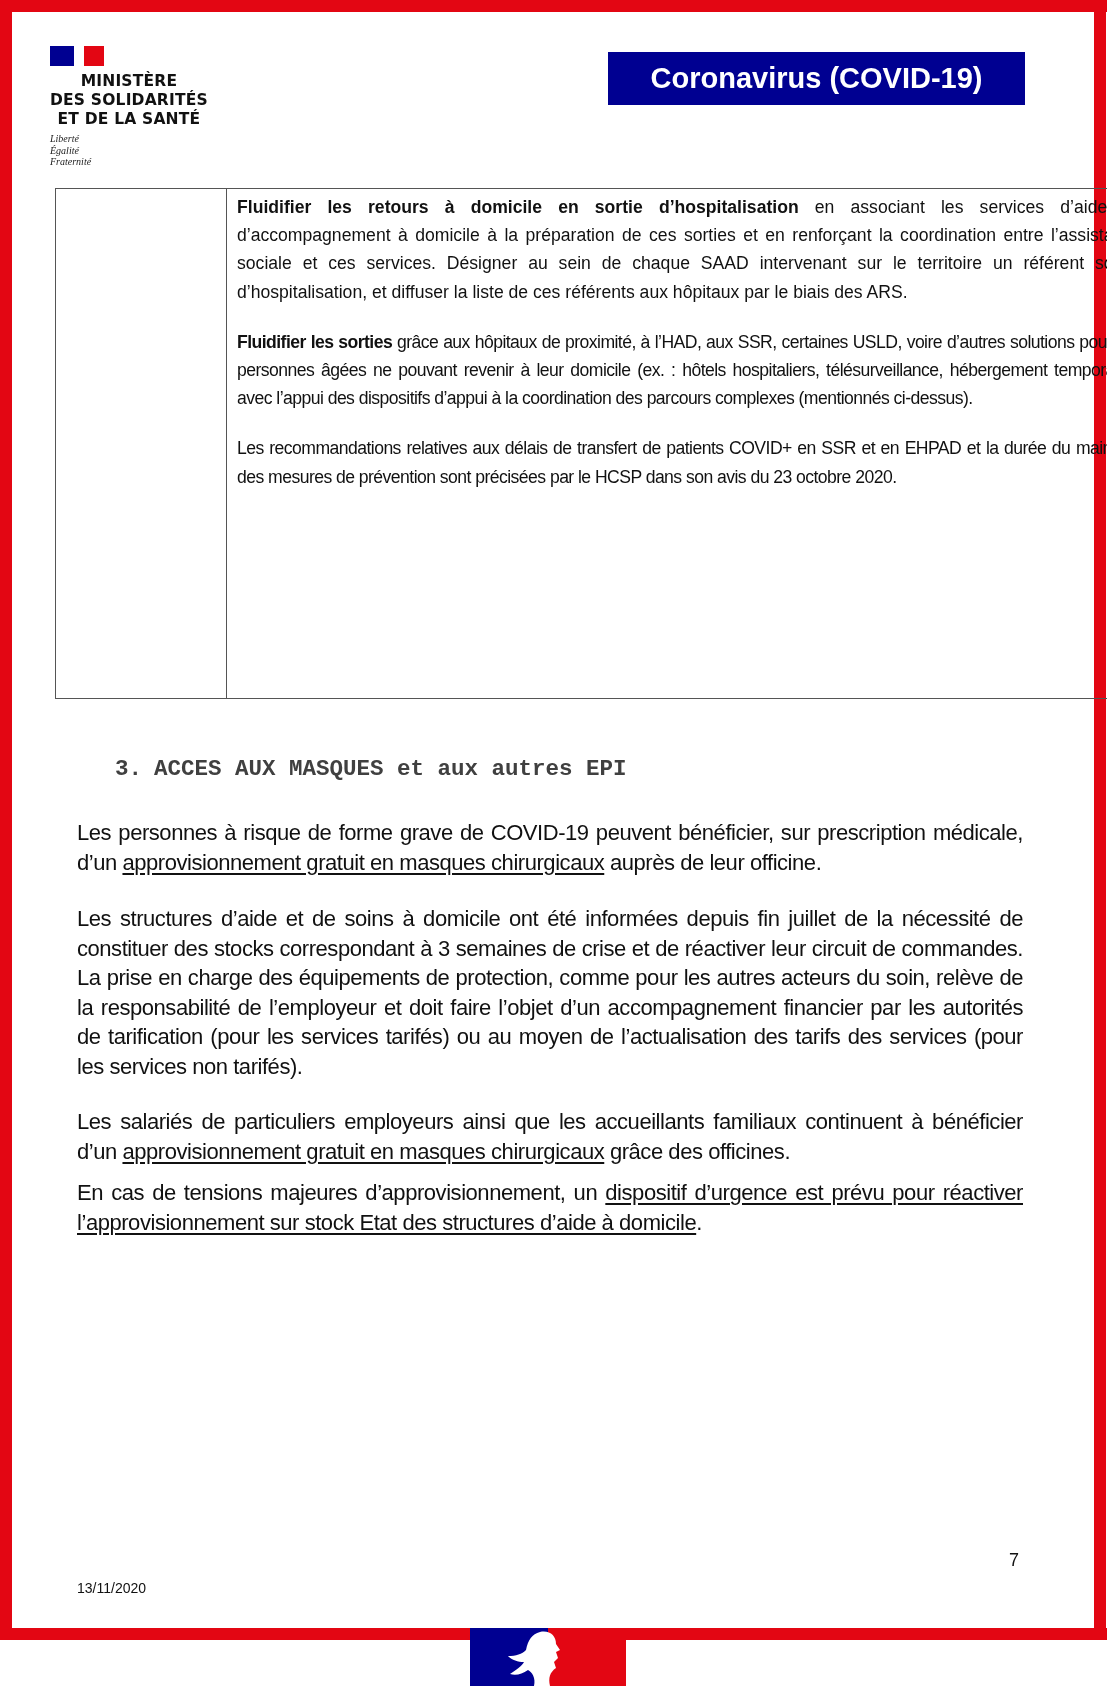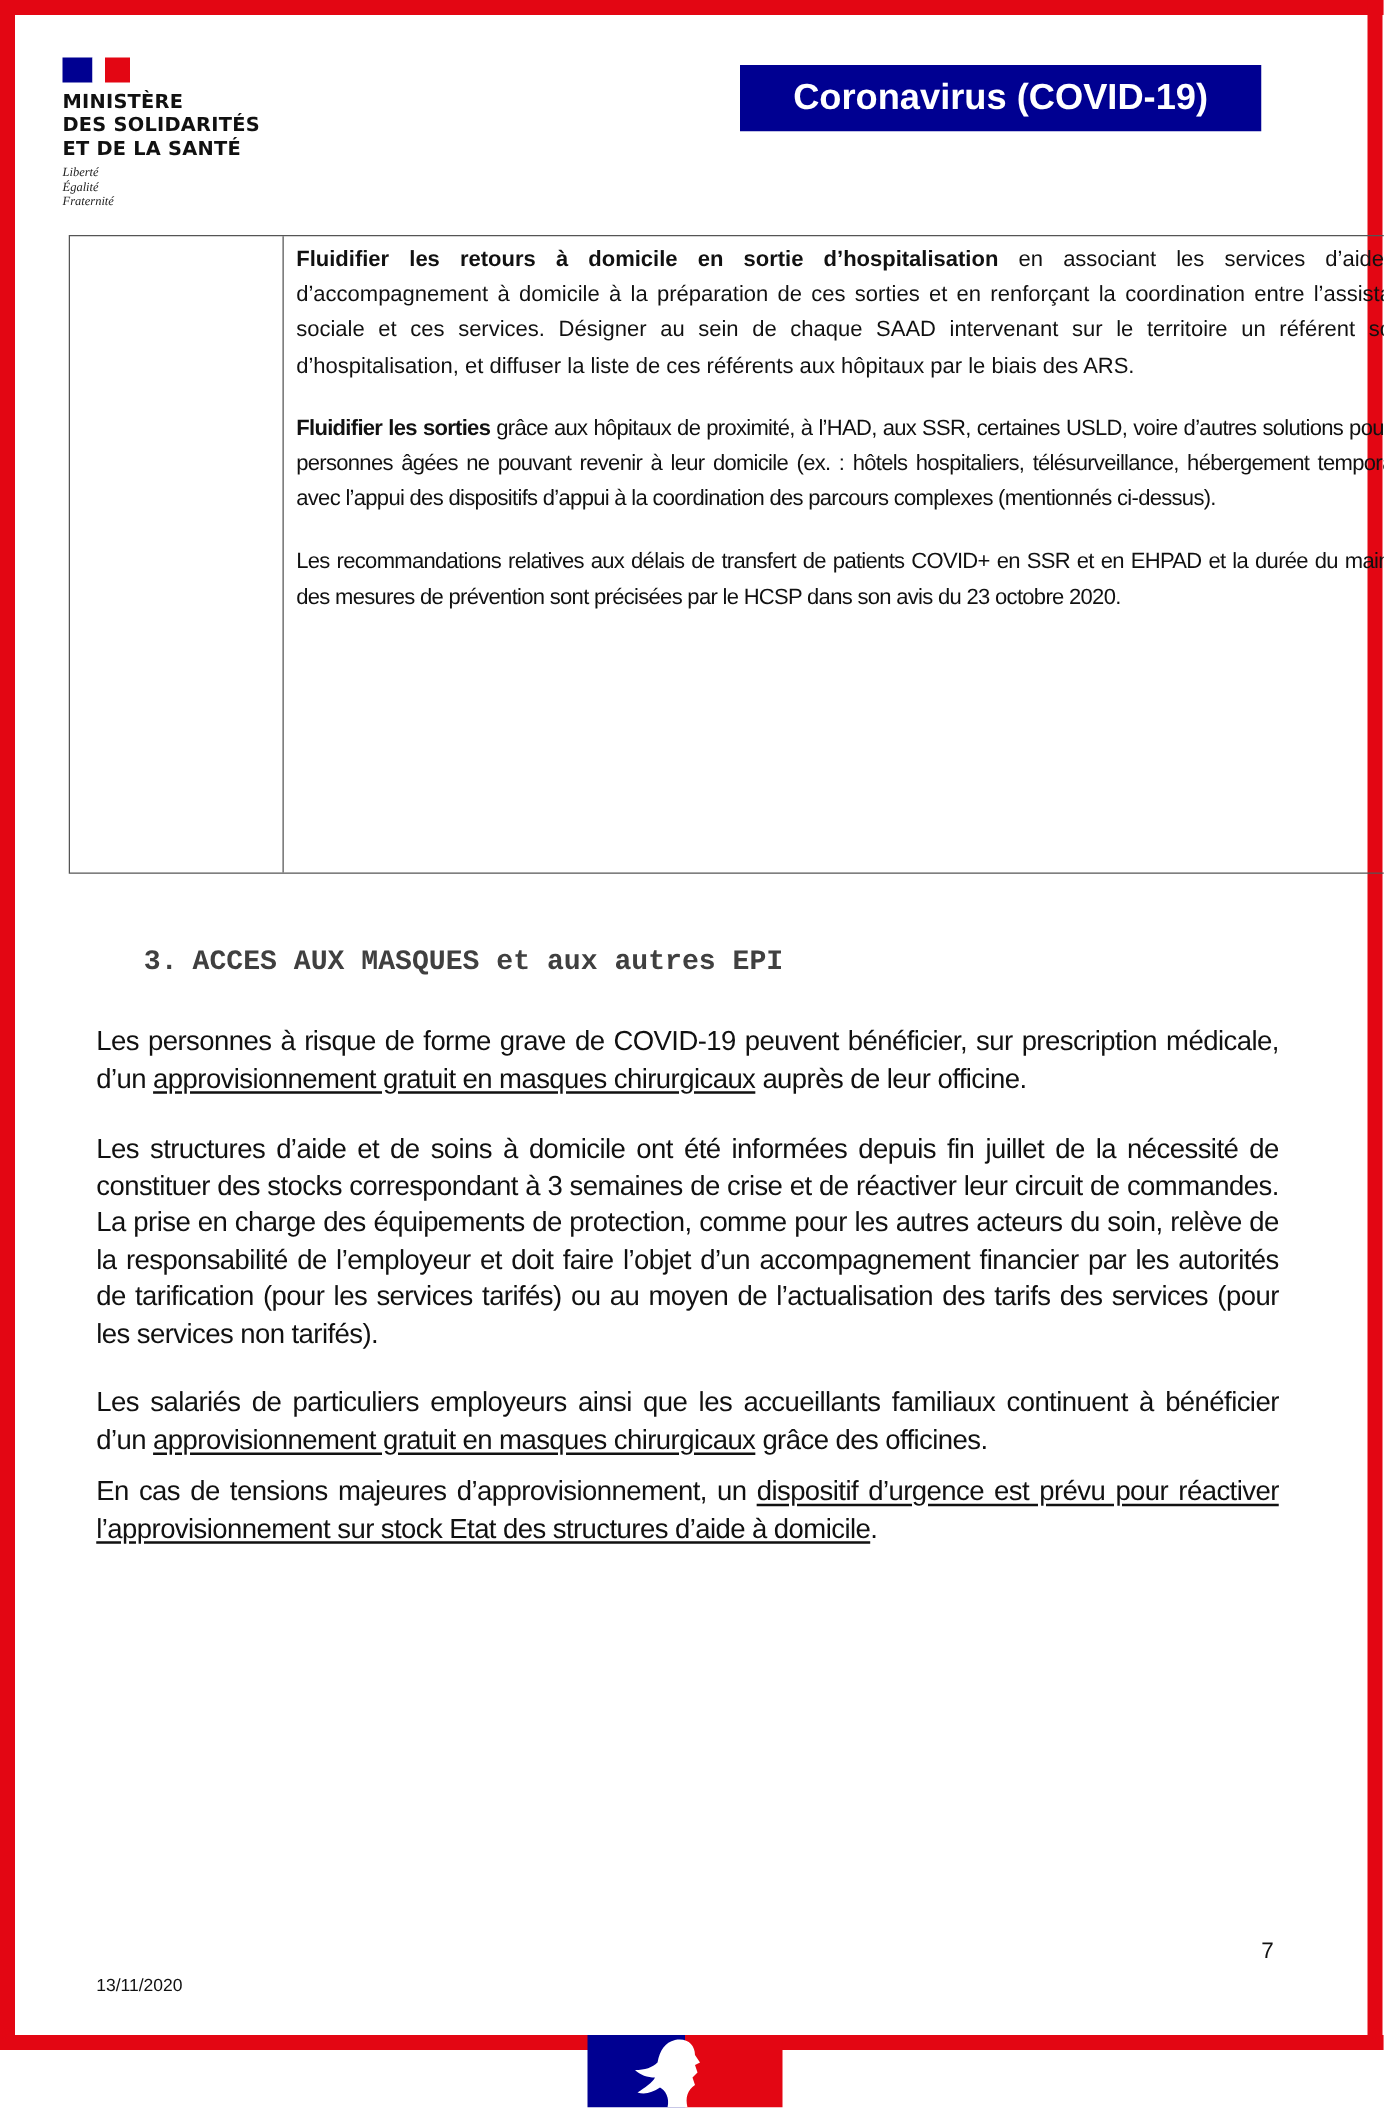--- a/index.html
+++ b/index.html
@@ -9,24 +9,24 @@
     .frame-top { position: absolute; left: 0; top: 0; width: 1107px; height: 12px; background: #e30613; }
     .frame-left { position: absolute; left: 0; top: 0; width: 12px; height: 1640px; background: #e30613; }
     .frame-right { position: absolute; left: 1094px; top: 0; width: 12px; height: 1640px; background: #e30613; }
     .frame-bottom { position: absolute; left: 0; top: 1628px; width: 1107px; height: 12px; background: #e30613; }
 
     .logo { position: absolute; left: 50px; top: 46px; }
     .logo .flag { width: 54px; height: 20px; display: flex; }
     .logo .flag .blue { width: 24px; height: 20px; background: #000091; }
     .logo .flag .white { width: 10px; height: 20px; background: #fff; }
     .logo .flag .red { width: 20px; height: 20px; background: #e30613; }
-    .logo .ministry { margin-top: 6px; font-family: "DejaVu Sans", sans-serif; font-weight: bold; font-size: 15.5px; line-height: 19px; letter-spacing: 0.2px; color: #111; }
+    .logo .ministry { margin-top: 6px; font-family: "DejaVu Sans", sans-serif; font-weight: bold; font-size: 15.5px; line-height: 19px; letter-spacing: 0.2px; color: #111; text-align: center; }
     .logo .motto { margin-top: 4px; font-family: "Liberation Serif", serif; font-style: italic; font-size: 10px; line-height: 11.5px; color: #222; }
 
-    .banner { position: absolute; left: 592px; top: 52px; width: 417px; height: 53px; background: #000091; color: #fff; font-family: "Liberation Sans", sans-serif; font-weight: bold; font-size: 29px; display: flex; align-items: center; justify-content: center; }
+    .banner { position: absolute; left: 608px; top: 52px; width: 417px; height: 53px; background: #000091; color: #fff; font-family: "Liberation Sans", sans-serif; font-weight: bold; font-size: 29px; display: flex; align-items: center; justify-content: center; }
 
     .table { position: absolute; left: 55px; top: 188px; width: 1094px; height: 511px; border: 1.5px solid #555; display: flex; }
     .table .col-left { width: 171px; height: 100%; border-right: 1.5px solid #555; }
     .table .col-right { flex: 1; padding: 4px 10px 0 10px; font-family: "Liberation Sans", sans-serif; font-size: 17.6px; line-height: 28.2px; color: #111; }
     .table .col-right p { text-align: justify; }
     .table .col-right p.gap { margin-top: 22px; }
     .table .col-right p.gap-small { margin-top: 8px; }
     .table .col-right p.narrow { letter-spacing: -0.55px; }
     b { font-weight: bold; }
 

